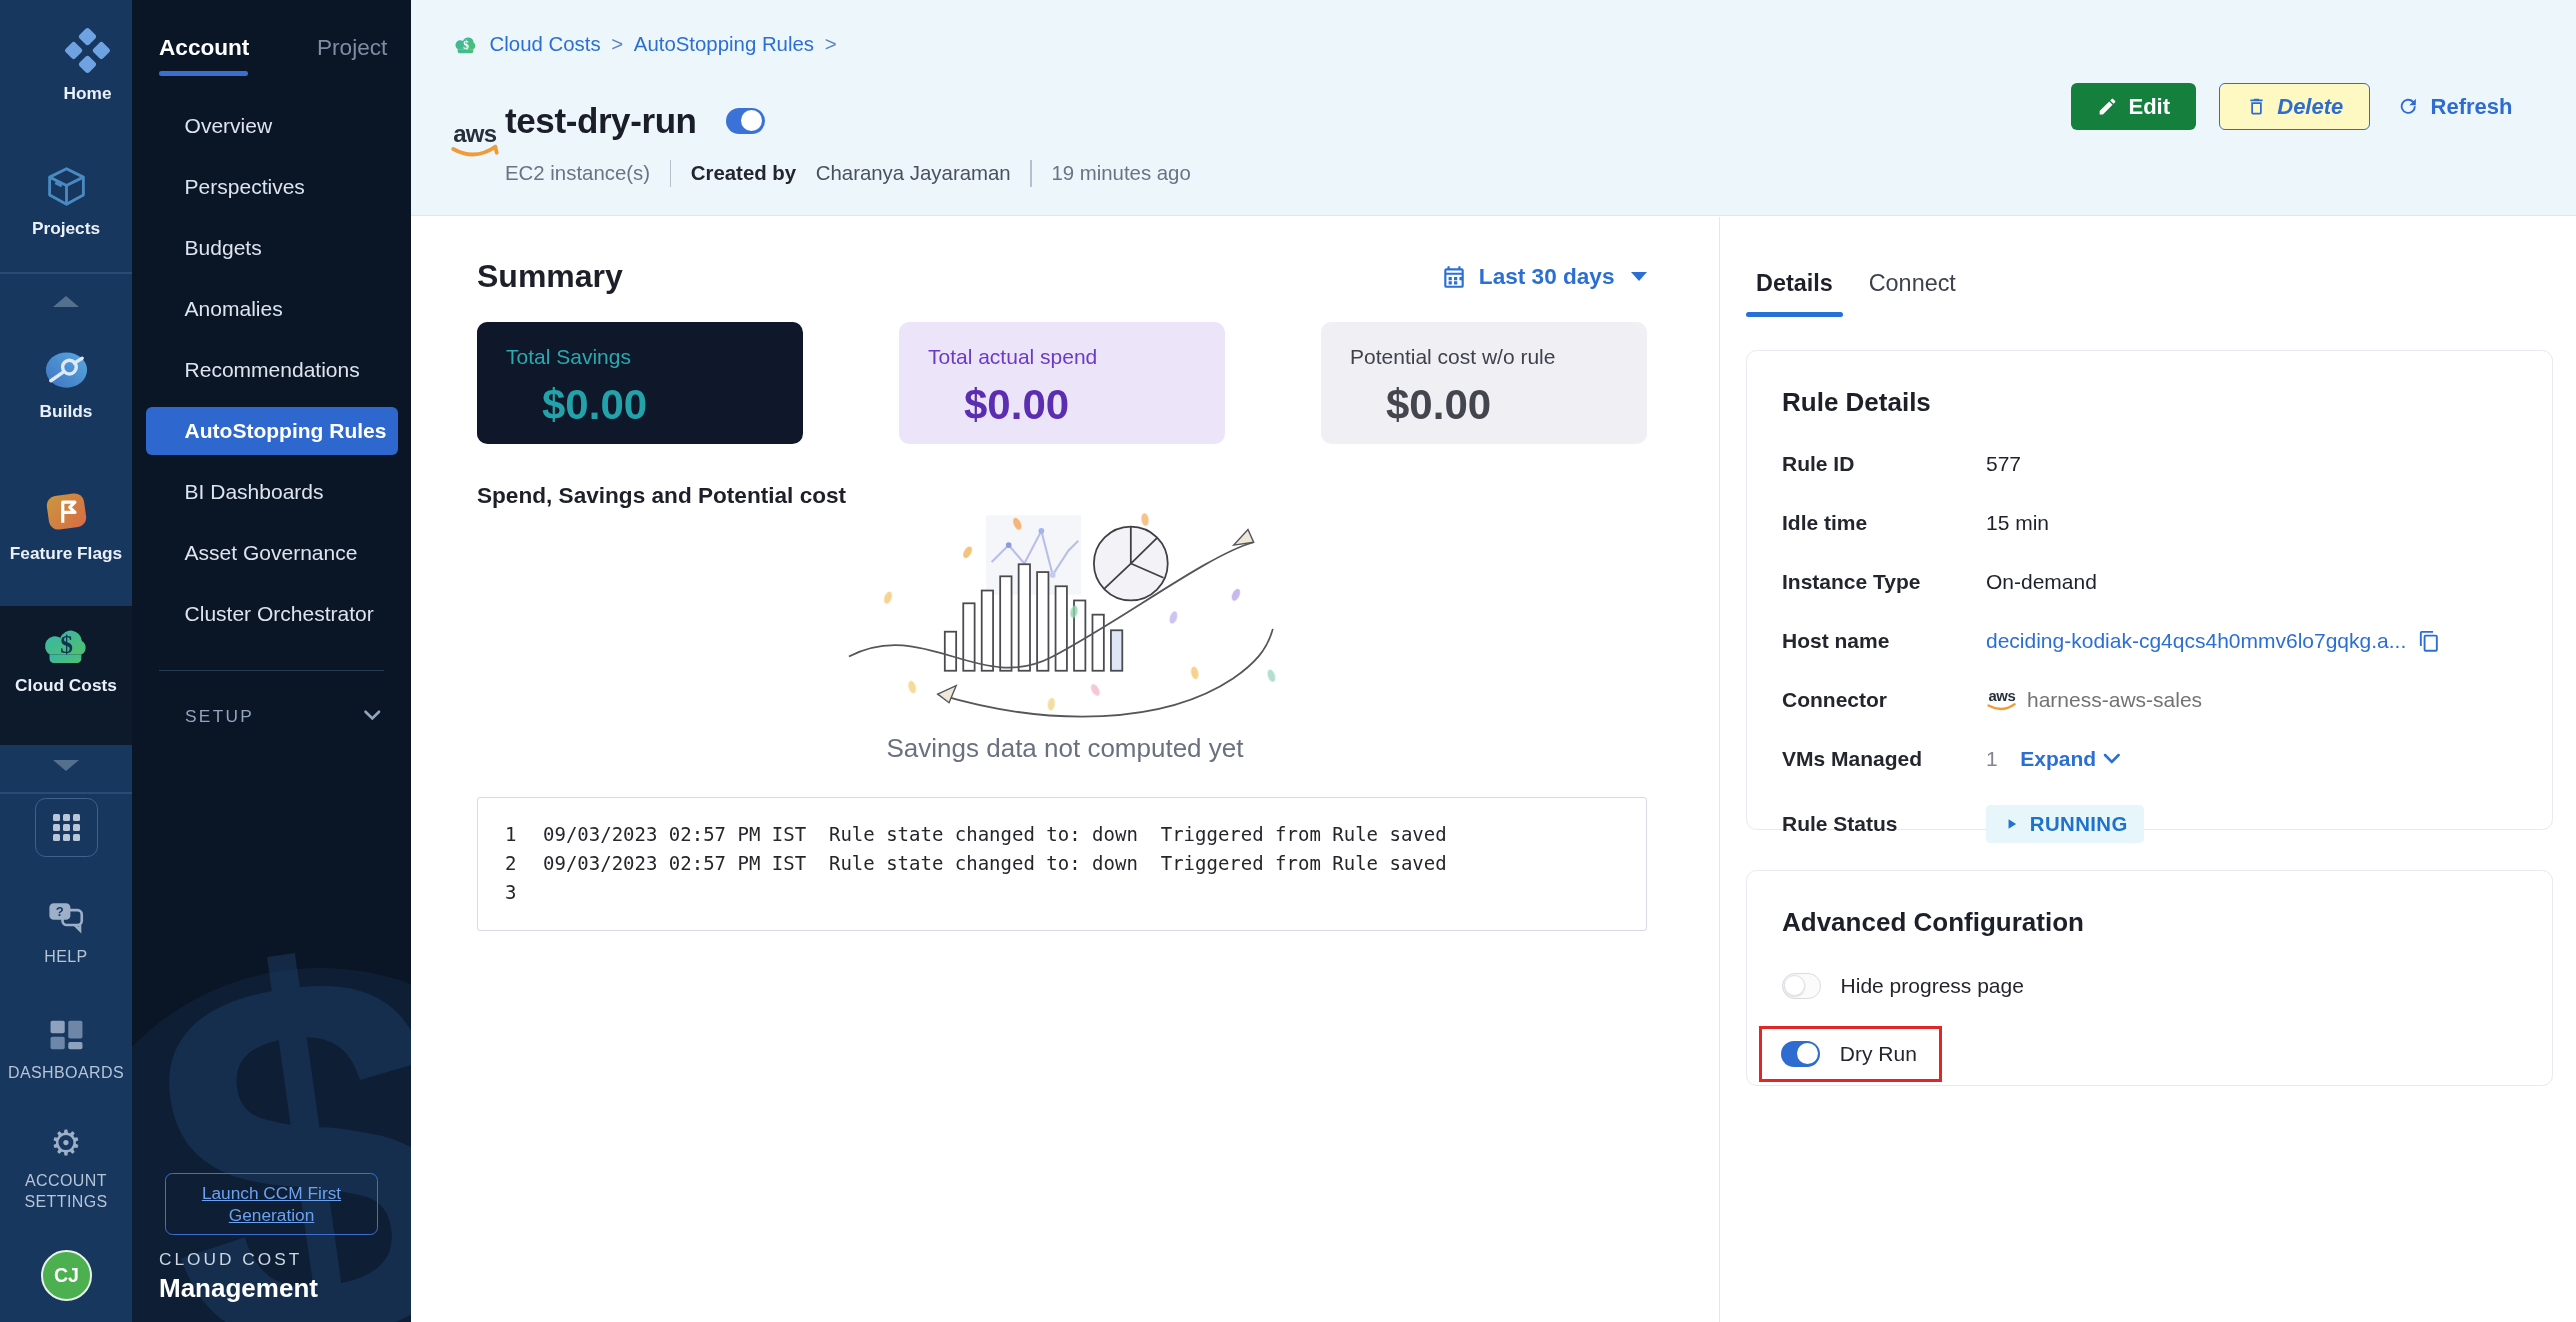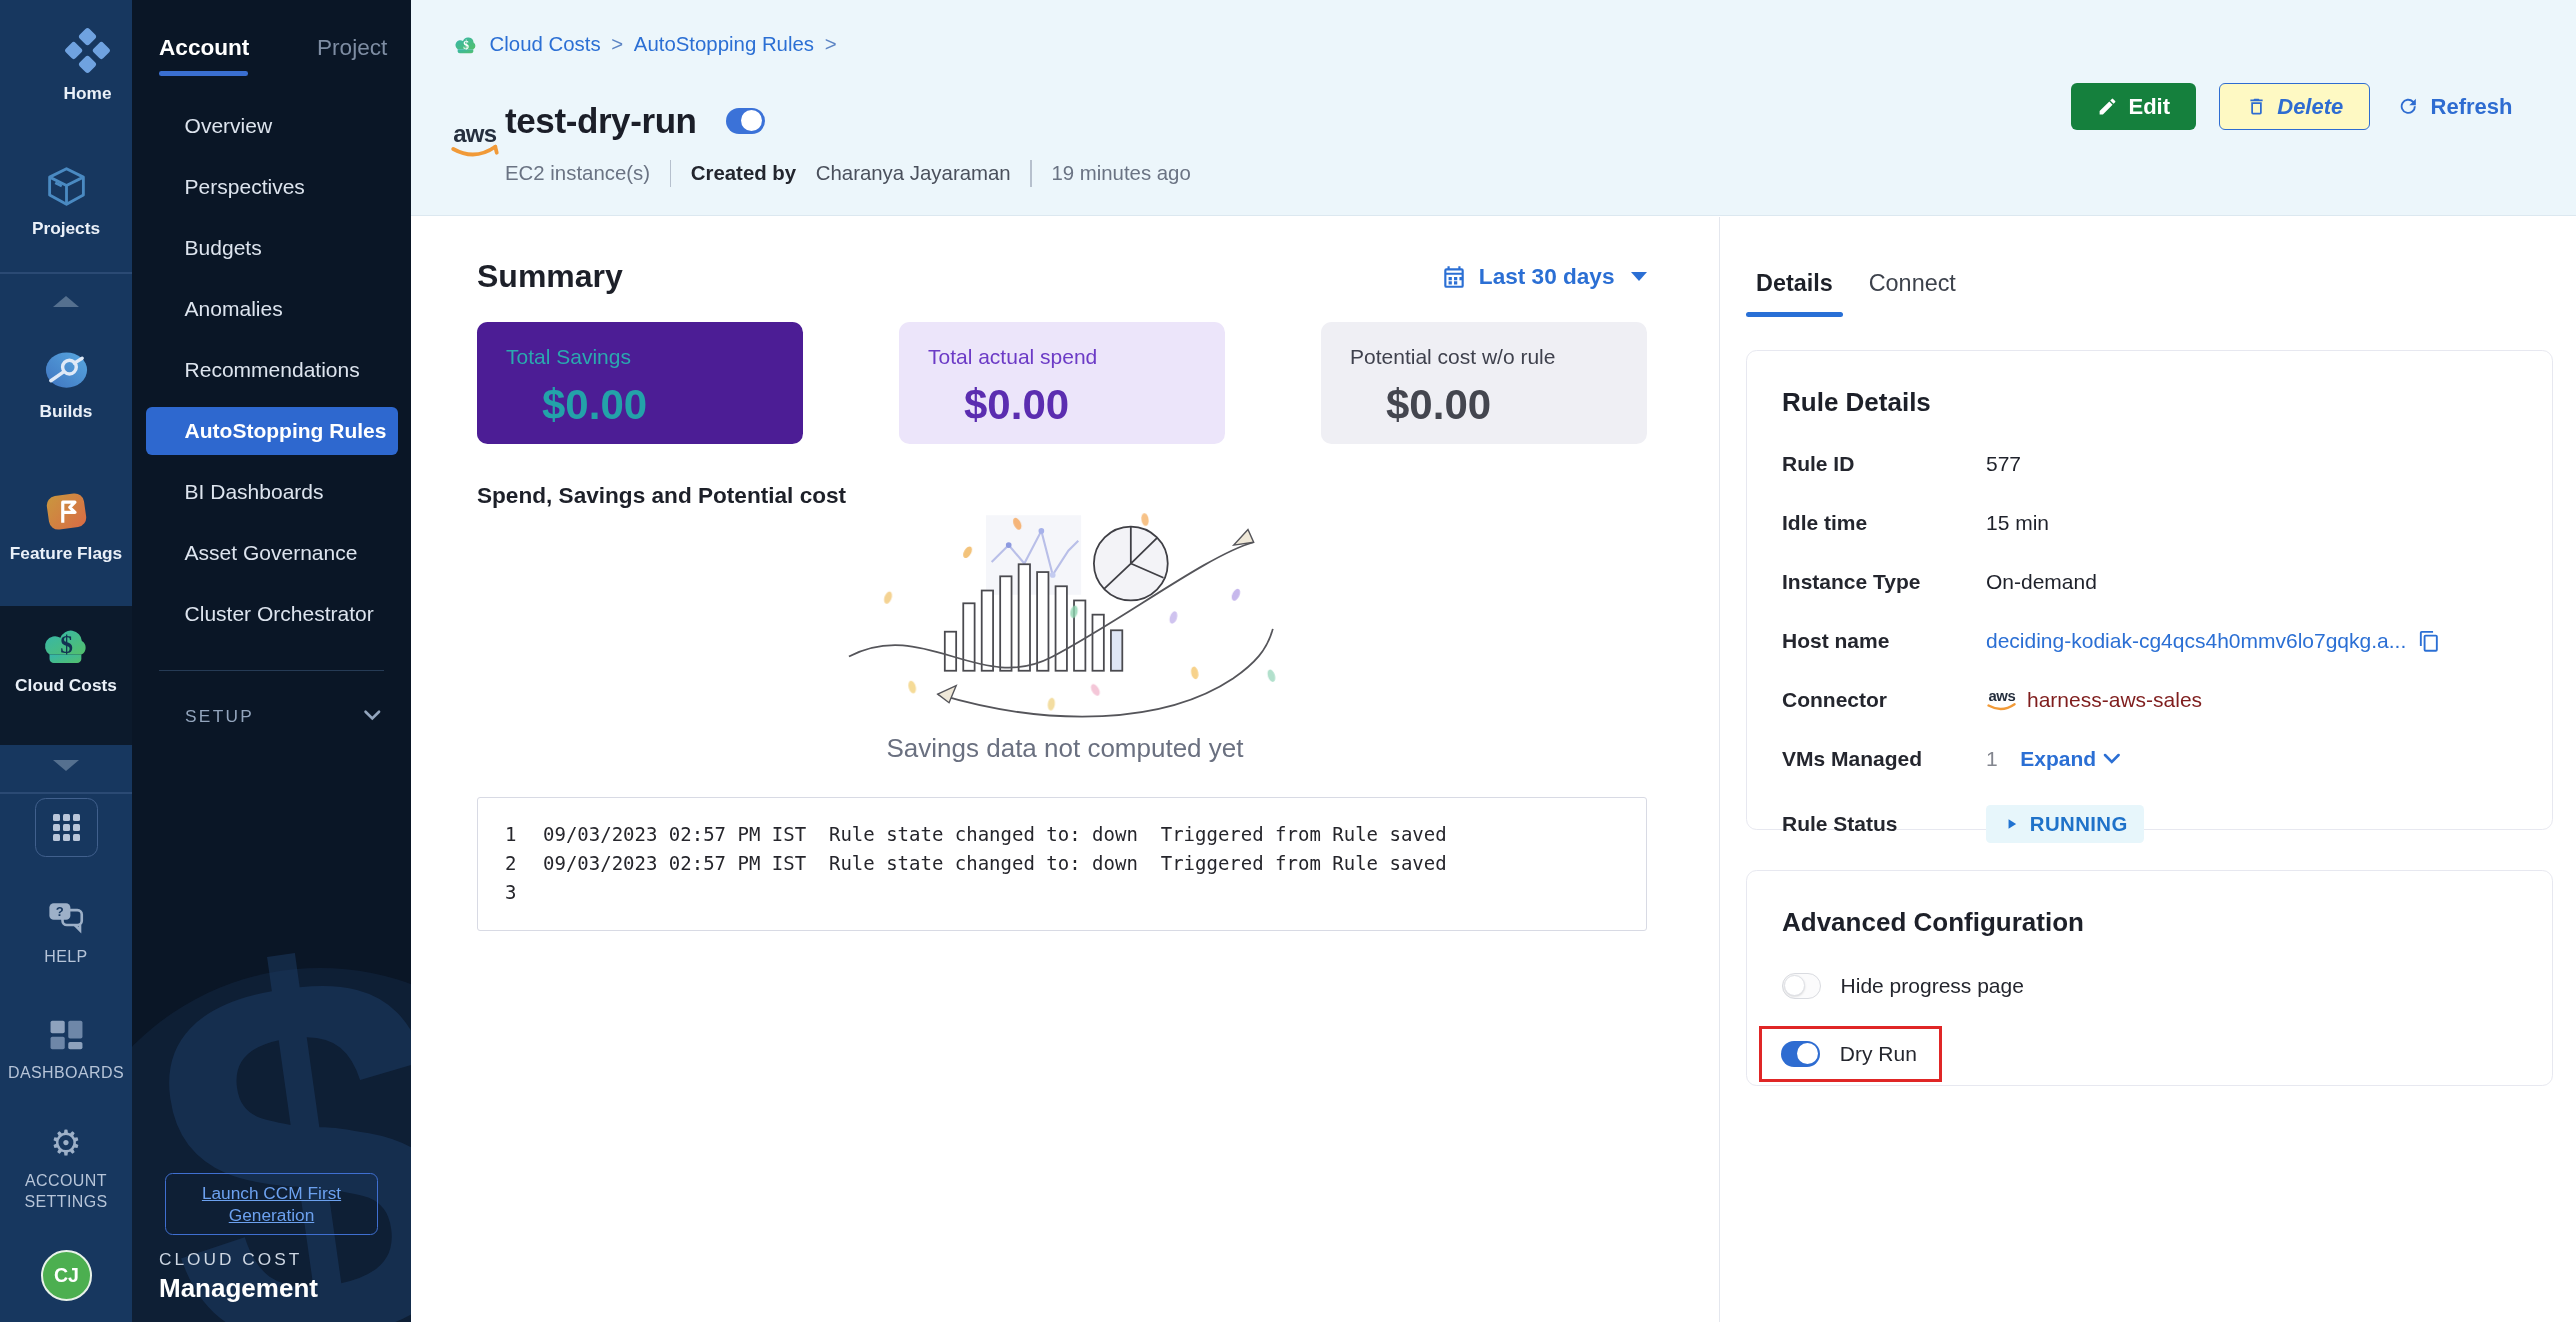--- a/index.html
+++ b/index.html
@@ -62,21 +62,21 @@
   
   #content-left { position:absolute; top:217px; left:0; width:1308px; bottom:0; background:#fff; }
   .sum-row { margin:41px 72px 0 66px; display:flex; justify-content:space-between; align-items:center; }
   .sum-title { font-size:32px; font-weight:800; color:#1d2029; }
   .date-picker { display:flex; align-items:center; gap:12px; color:#2b6fd4; font-size:22.6px; font-weight:600; cursor:pointer; }
   .caret-down { width:0; height:0; border-left:8.3px solid transparent; border-right:8.3px solid transparent; border-top:9.8px solid #2b6fd4; margin-left:4.5px; }
   .cards { margin:27px 72px 0 66px; display:flex; justify-content:space-between; }
   .card { width:326px; height:122px; border-radius:10.6px; padding:22.6px 29px; }
   .card .clabel { font-size:21px; }
   .card .cvalue { font-size:42px; font-weight:800; margin-top:12px;margin-left:36px; }
-  .card.teal { background:#4c1d95; } .card.teal .clabel { color:#2aa9af; } .card.teal .cvalue { color:#23a2a9; }
+  .card.teal { background:#0f172a; } .card.teal .clabel { color:#2aa9af; } .card.teal .cvalue { color:#23a2a9; }
   .card.purple { background:#ece5fa; } .card.purple .clabel { color:#6c3bc6; } .card.purple .cvalue { color:#5b2db0; }
   .card.gray { background:#efeff4; } .card.gray .clabel { color:#3f414d; } .card.gray .cvalue { color:#44464f; }
   .spend-title { margin:39px 0 0 66px; font-size:22.6px; font-weight:700; color:#1d2029; }
   .illus-wrap { width:483px; margin:1.5px auto 0; }
   .empty-caption { text-align:center; font-size:26px; color:#6a7080; margin-top:6px; }
   .logbox { margin:33px 72px 0 66px; border:1.5px solid #d8dae4; border-radius:3px; padding:22.6px 27px; min-height:119px; }
   .logline { display:flex; white-space:pre; font-family:"DejaVu Sans Mono", monospace; font-size:19px; color:#26262c; line-height:29px; }
   .lnum { width:38px; flex:none; }
 
   
@@ -87,21 +87,21 @@
   .ptab-underline { position:absolute; top:95px; left:26px; width:97px; height:5.3px; border-radius:3px; background:#2970d6; }
   .card-panel { position:absolute; left:26px; width:807px; background:#fff; border:1.5px solid #e7e8f0; border-radius:10.6px; padding:36px 35px; }
   #ruleCard { top:133px; height:480px; }
   #advCard { top:653px; height:216px; }
   .panel-heading { font-size:26px; font-weight:700; color:#1d2029; }
   .drow { display:flex; align-items:center; margin-top:33px; font-size:21px; min-height:26px; }
   .dlabel { width:204px; flex:none; font-weight:600; color:#24262e; }
   .dval { color:#1f222b; display:flex; align-items:center; }
   .dval.link { color:#2b6fd4; cursor:pointer; }
   .copy-icon { margin-left:12px; cursor:pointer; display:inline-flex; }
-  .conn-name { color:#7f1d1d; margin-left:9px; }
+  .conn-name { color:#737373; margin-left:9px; }
   .vms-count { color:#83868f; margin-right:22.6px; }
   .expand-link { color:#2b6fd4; font-weight:600; display:flex; align-items:center; gap:6px; cursor:pointer; }
   .status-pill { display:flex; align-items:center; gap:10.6px; background:#e7f6fb; border-radius:4.5px; padding:7.5px 16.6px; cursor:pointer; }
   .status-pill span { font-size:20.4px; font-weight:700; color:#1f72c9; letter-spacing:0.4px; }
   .toggle-row { display:flex; align-items:center; gap:19.6px; font-size:21px; color:#24262e; margin-top:30px; }
   .tgl { width:39px; height:26px; border-radius:13px; position:relative; flex:none; cursor:pointer; }
   .tgl.off { background:#fbfbfc; border:1.5px solid #d9dbe0; }
   .tgl.off .knob { position:absolute; left:0.8px; top:0.8px; width:21px; height:21px; border-radius:50%; background:#fff; border:0.8px solid #dfe1e6; box-shadow:0 0.8px 2.3px rgba(0,0,0,0.15); }
   .tgl.on { background:#2e6cd1; }
   .tgl.on .knob { position:absolute; right:2.3px; top:2.3px; width:21px; height:21px; border-radius:50%; background:#fff; }

